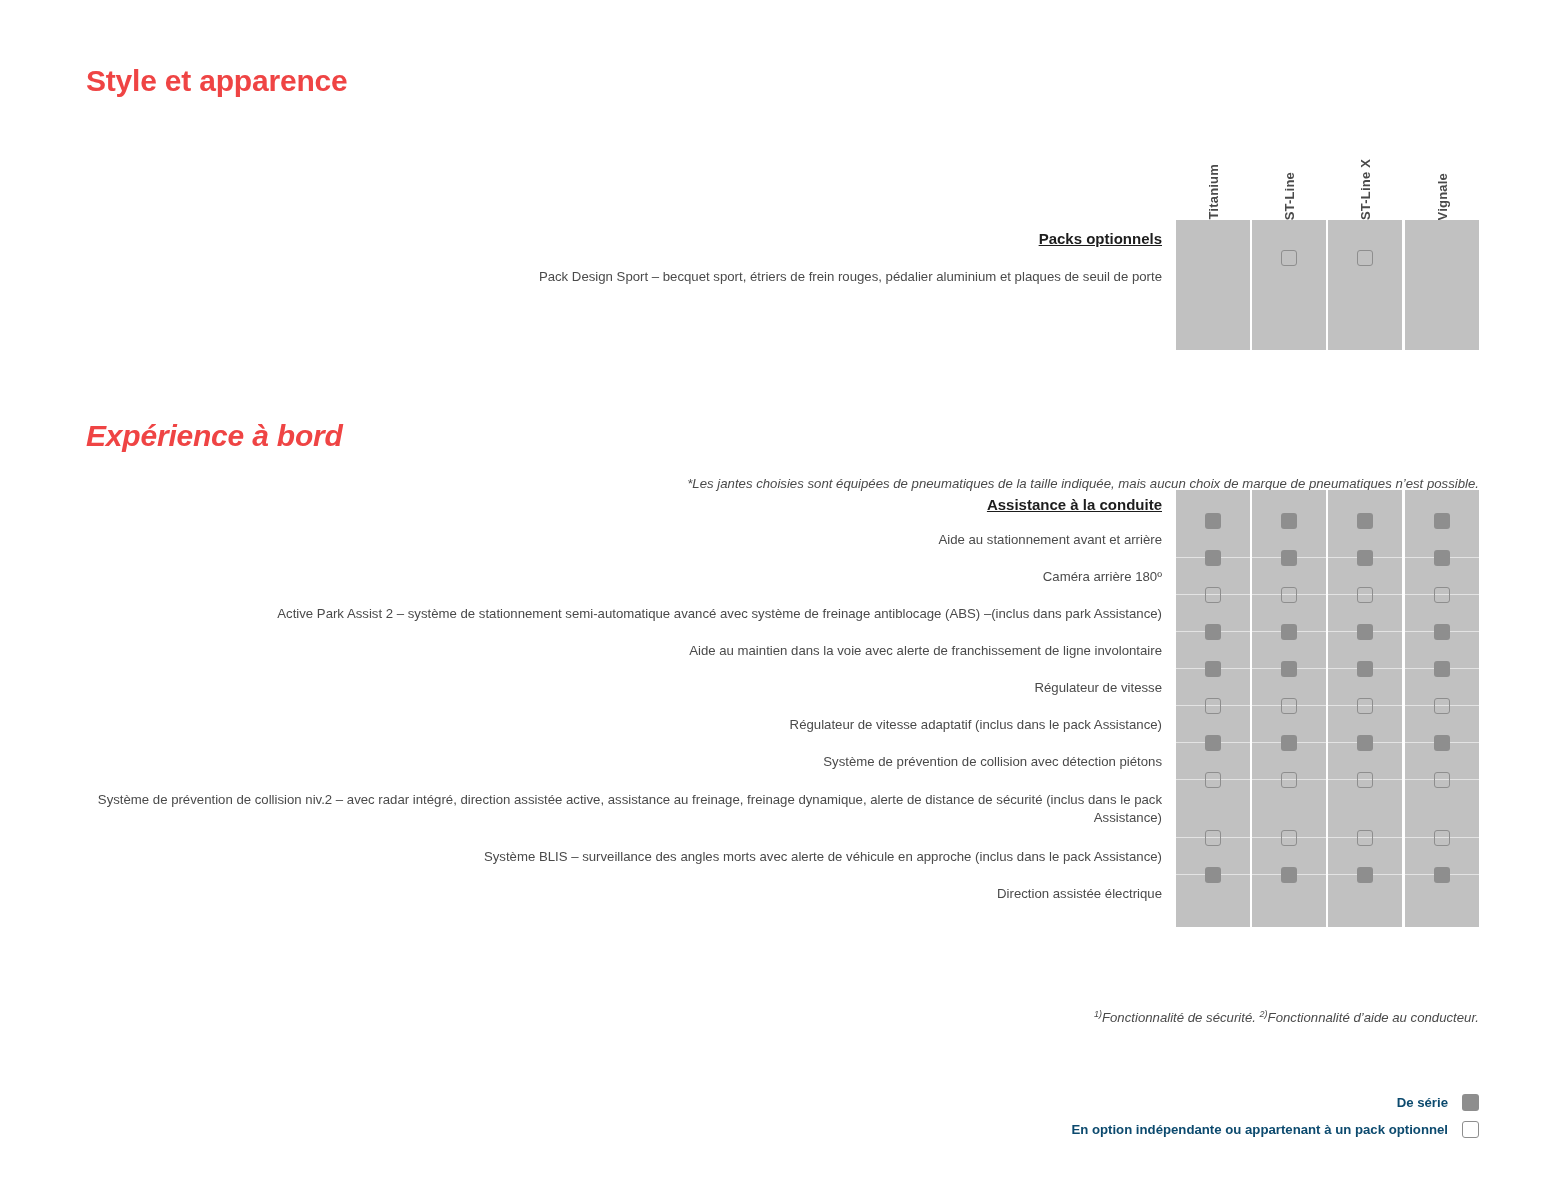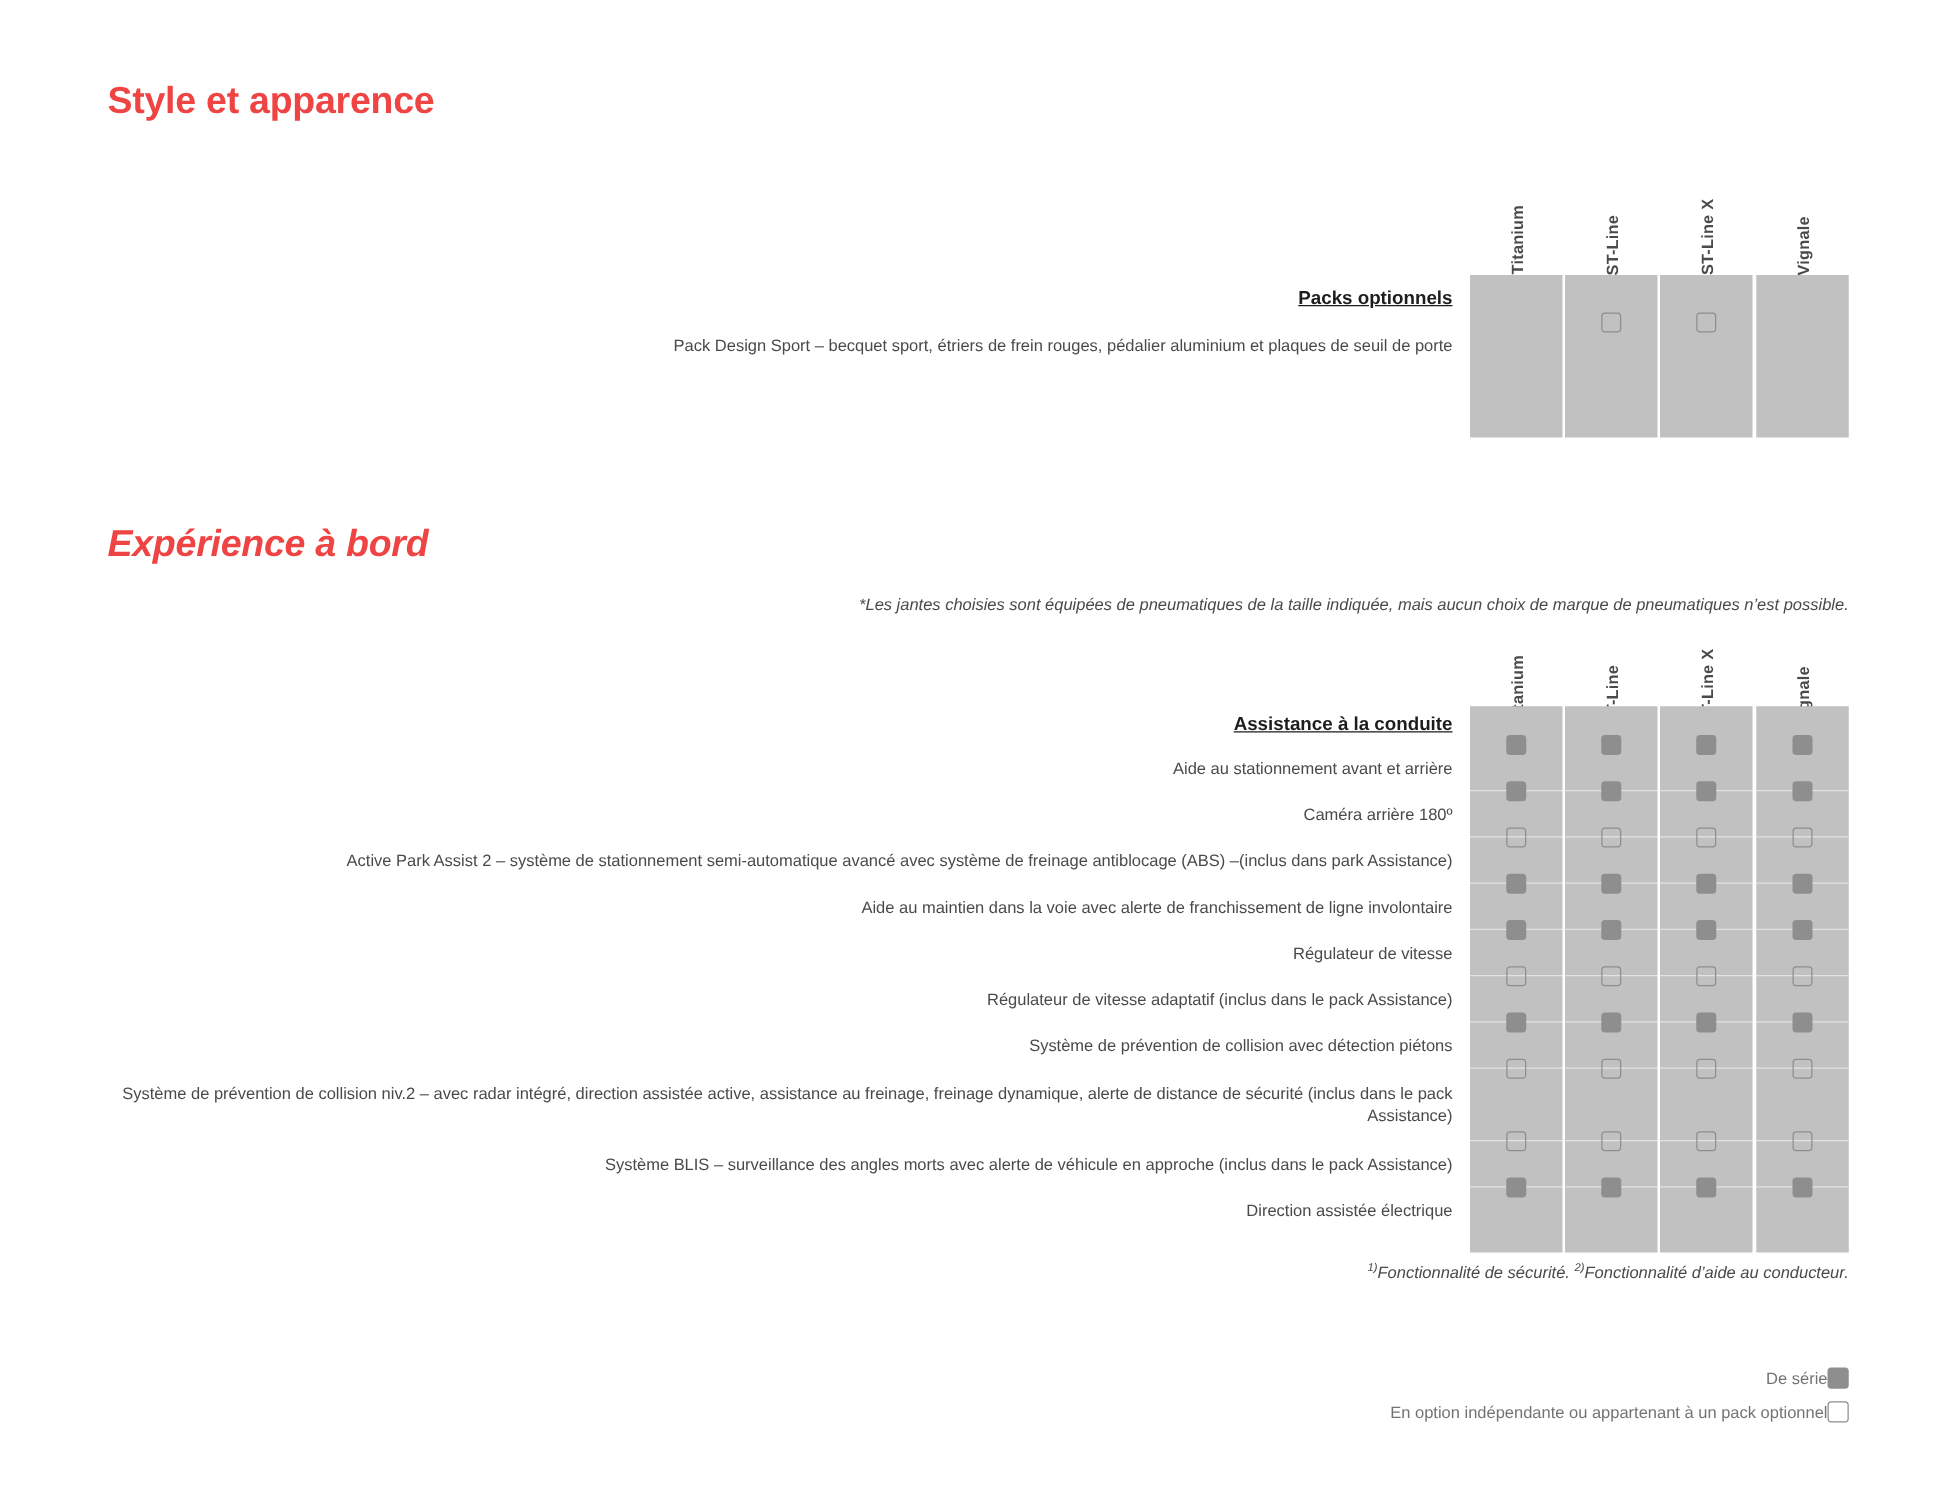--- a/index.html
+++ b/index.html
@@ -176,21 +176,23 @@
     width: 1393px;
   }
   .legend-row {
     display: flex;
     align-items: center;
     justify-content: flex-end;
     height: 27px;
   }
   .legend-row .legend-label {
     font-size: 13.2px;
-    color: #737373;
+    color: #0c4a6e;
+    padding-right: 14px;
+    font-weight: bold;
   }
   .legend-row .mark { flex: 0 0 auto; width: 17px; height: 17px; }
   .legend-row .mark.option { background: #ffffff; }
 </style>
 </head>
 <body>
 
 <div class="section-title" id="title-style">Style et apparence</div>
 
 <div class="spec-table" id="table-style" style="top: 130px;">
@@ -262,21 +264,21 @@
       <span>ST-Line</span>
     </div>
     <div class="col-header b2">
       <span>ST-Line X</span>
     </div>
     <div class="col-header b3">
       <span>Vignale</span>
     </div>
   </div>
 
-  <div style="position:relative; margin-top: 75px;">
+  <div style="position:relative; ">
     <div class="col-bands">
       <div class="col-band b0" style="height:437px;"></div>
       <div class="col-band b1" style="height:437px;"></div>
       <div class="col-band b2" style="height:437px;"></div>
       <div class="col-band b3" style="height:437px;"></div>
     </div>
 
     <div class="rows">
 
       <div class="row group" style="min-height:31px;">

